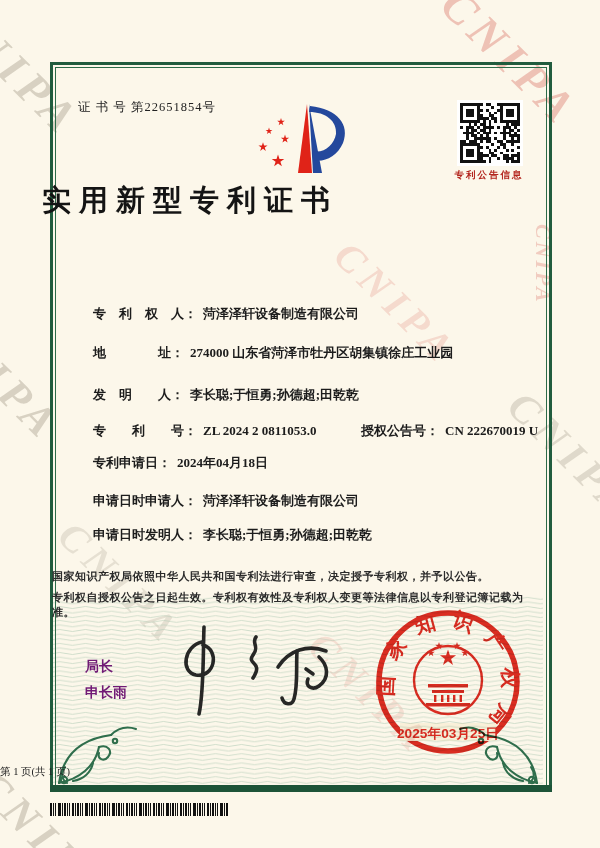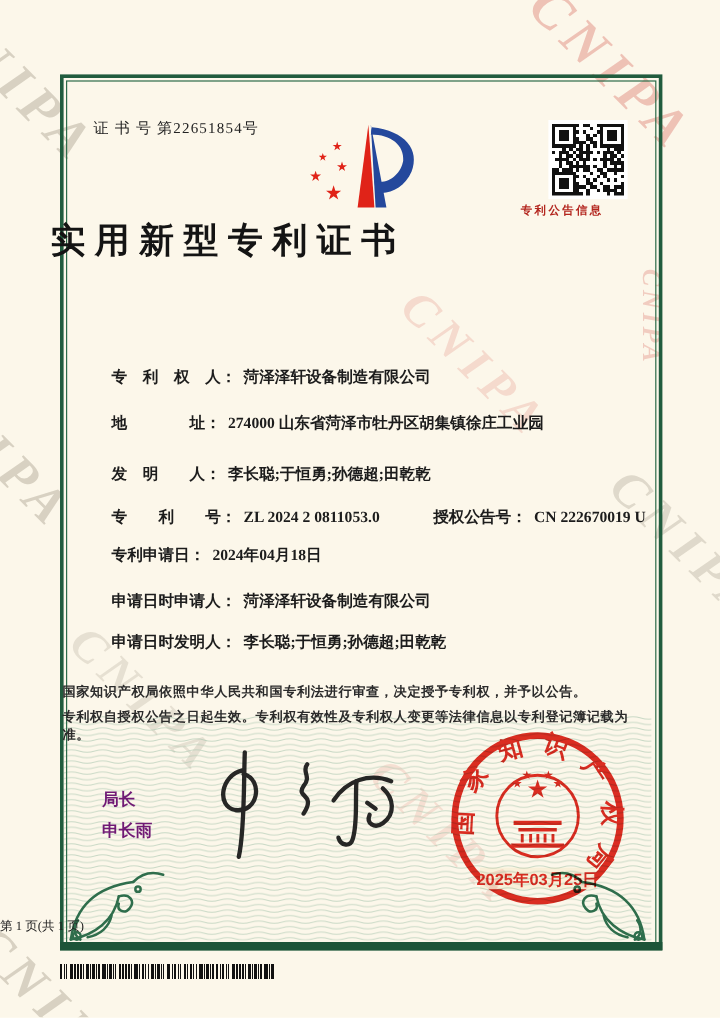--- a/index.html
+++ b/index.html
@@ -20,21 +20,21 @@
          border:1px solid #2c6b49;}
   .frame-bottom{position:absolute;left:-3px;right:-3px;bottom:-3px;height:7px;background:#1d5438;}
 
   .guilloche{position:absolute;left:53px;top:596px;pointer-events:none;}
   .flourish{position:absolute;pointer-events:none;}
 
   
   .cert-no{position:absolute;left:78px;top:99px;font-size:12.5px;color:#222;letter-spacing:1px;}
   .logo{position:absolute;left:250px;top:99px;}
   .qr{position:absolute;left:457px;top:100px;width:60px;height:60px;background:#fff;padding:3px;}
-  .qr-label{position:absolute;left:434px;top:169px;width:110px;text-align:left;
+  .qr-label{position:absolute;left:434px;top:169px;width:110px;text-align:center;
             color:#b3261e;font-size:9.5px;font-weight:bold;letter-spacing:2px;}
   .title{position:absolute;left:0;width:600px;top:181px;text-align:left;
          font-size:29px;font-weight:bold;color:#141414;letter-spacing:8px;margin-left:42px;}
 
   
   .row{position:absolute;left:80px;font-size:13px;color:#1c1c1c;font-weight:600;white-space:pre;}
   .row .val{margin-left:6px;}
   .row2{left:348px;}
 
   

